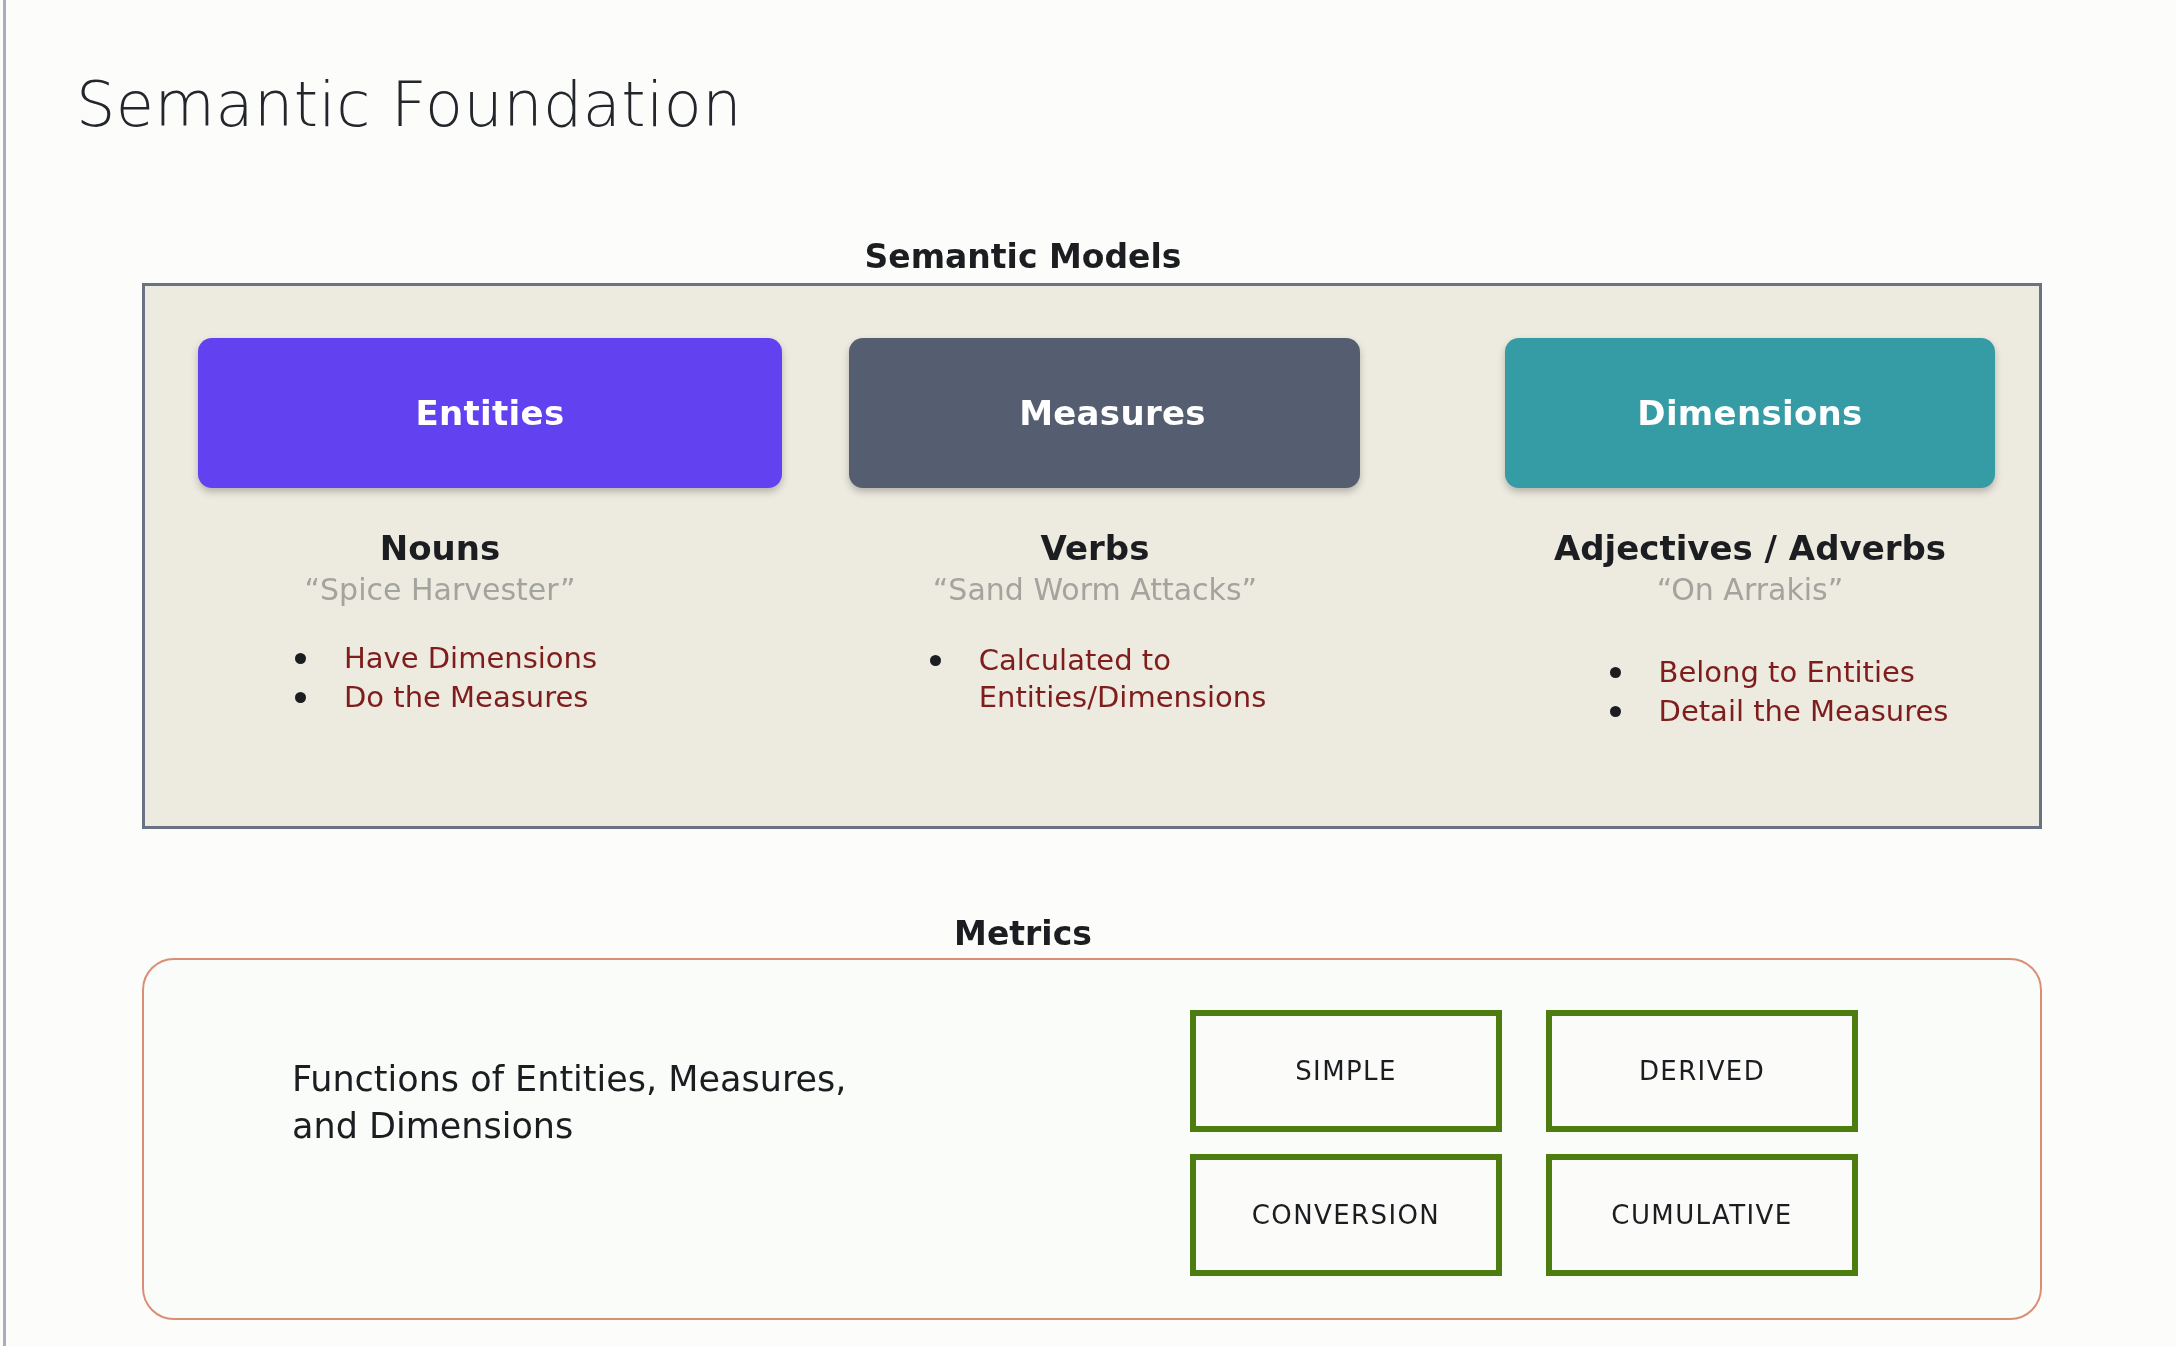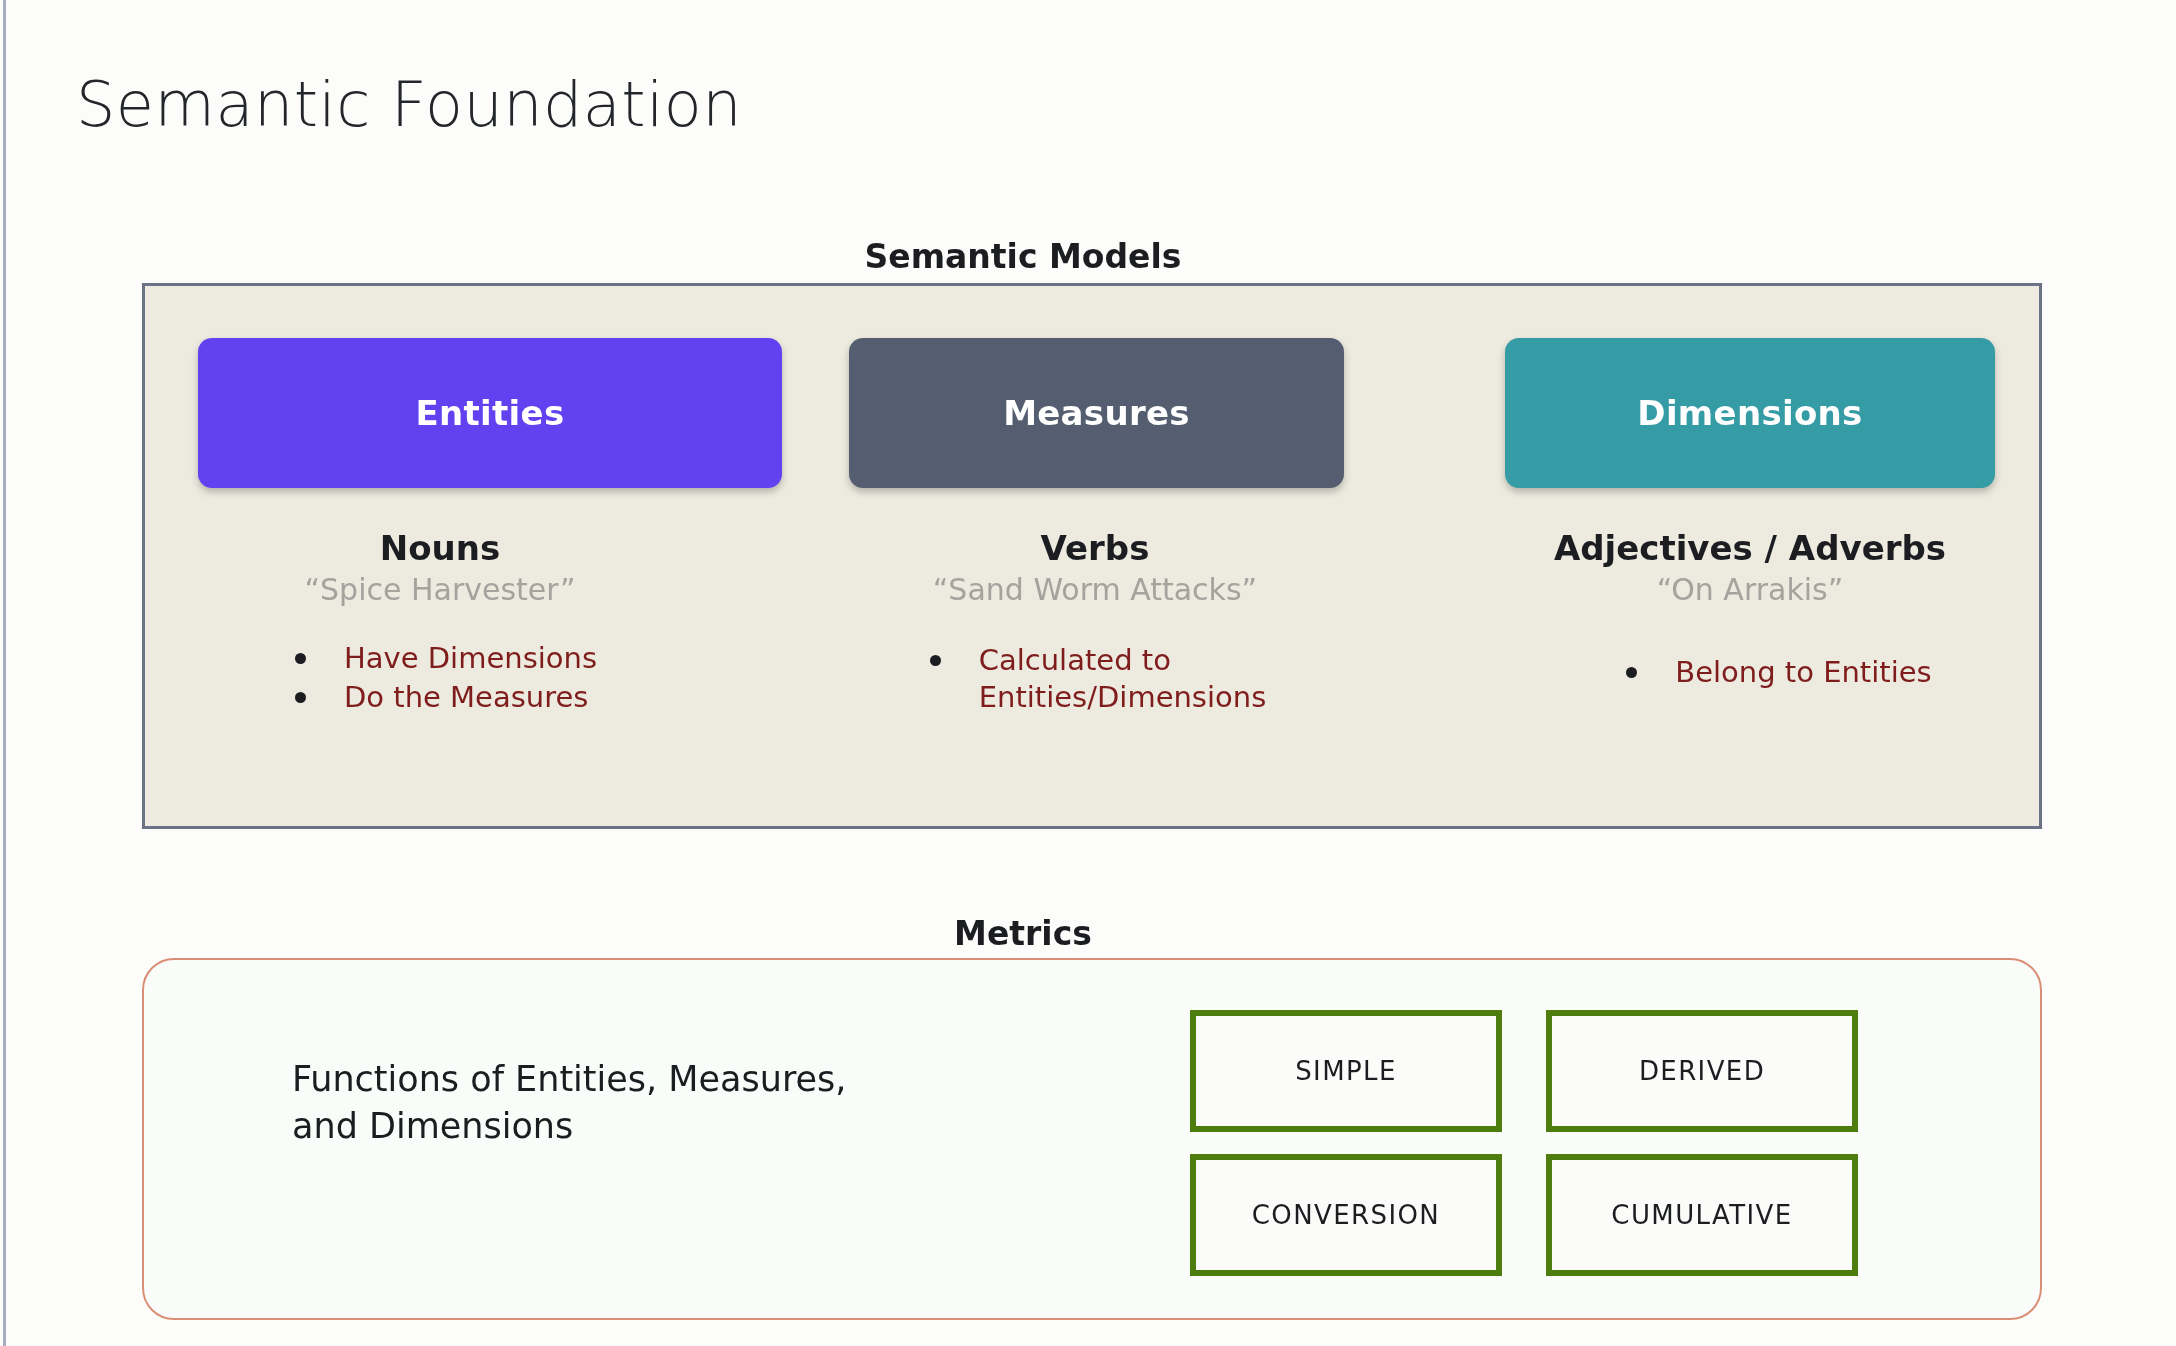--- a/index.html
+++ b/index.html
@@ -209,21 +209,21 @@
 <div class="section-heading sm-heading">
   <span class="inner">Semantic Models</span>
 </div>
 
 <div class="models-panel">
 
   <div class="cards-row">
     <div class="concept-card card-0" id="card0" style="background: rgb(97, 65, 240);">
       <span class="card-label">Entities</span>
     </div>
-    <div class="concept-card card-1" id="card1" style="background: rgb(85, 94, 112);">
+    <div class="concept-card card-1" id="card1" style="background: rgb(85, 94, 112); padding-left: 16px;">
       <span class="card-label">Measures</span>
     </div>
     <div class="concept-card card-2" id="card2" style="background: rgb(53, 155, 164);">
       <span class="card-label">Dimensions</span>
     </div>
   </div>
 
   <div class="col-text col-0">
     <div class="pos-label">Nouns</div>
     <div class="example-label">“Spice Harvester”</div>
@@ -252,20 +252,24 @@
   </div>
 
   <div class="col-text col-2">
     <div class="pos-label">Adjectives / Adverbs</div>
     <div class="example-label">“On Arrakis”</div>
     <ul class="bullet-list bl-2">
       <li>
         <span class="bullet-dot"></span>
         <span class="bullet-text">Belong to Entities</span>
       </li>
+      <li>
+        <span class="bullet-dot"></span>
+        <span class="bullet-text">Detail the Measures</span>
+      </li>
     </ul>
   </div>
 
 </div>
 
 <div class="section-heading mt-heading">
   <span class="inner">Metrics</span>
 </div>
 
 <div class="metrics-panel" id="metricsPanel" style="border-color: rgb(217, 142, 118); border-radius: 32px;">

